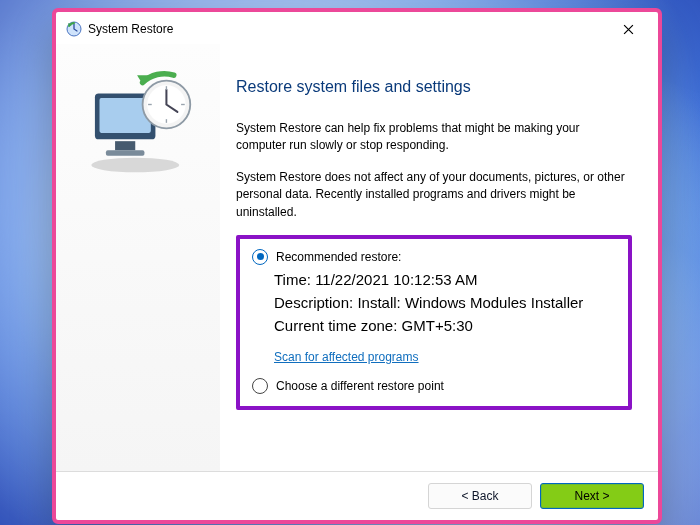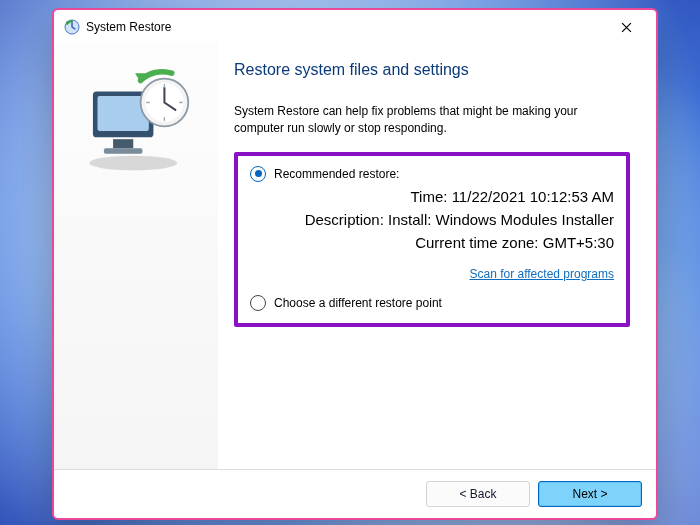--- a/index.html
+++ b/index.html
@@ -18,21 +18,21 @@
     background:radial-gradient(circle at 50% 50%, rgba(255,255,255,.85) 0%, rgba(180,210,250,.6) 40%, rgba(80,130,220,0) 70%);
     filter:blur(2px);
   }
   .desktop::after{
     width:820px;height:820px;right:-260px;bottom:-360px;
     background:radial-gradient(circle at 50% 50%, rgba(255,255,255,.55) 0%, rgba(120,160,240,.35) 45%, rgba(60,100,210,0) 72%);
   }
   
   .wnd{
     position:absolute;left:52px;top:8px;width:602px;height:508px;
-    background:#fff;border:2px solid #ec4899;border-radius:6px;
+    background:#fff;border:4px solid #ec4899;border-radius:6px;
     box-shadow:0 18px 40px rgba(0,0,0,.28);
     display:flex;flex-direction:column;
   }
   .titlebar{
     height:30px;display:flex;align-items:center;padding:2px 8px 0 10px;
   }
   .titlebar .ticon{width:16px;height:16px;margin-right:6px;display:block;}
   .titlebar .ttext{font-size:12px;color:#000;}
   .titlebar .spacer{flex:1;}
   .closebtn{
@@ -44,41 +44,41 @@
   }
   .sidebar{
     width:164px;flex:none;
     background:linear-gradient(#fdfdfd,#f5f5f5);
     display:flex;align-items:flex-start;justify-content:center;padding-top:22px;
   }
   .illus{width:124px;height:110px;}
   .content{
     flex:1;padding:18px 26px 8px 16px;overflow:hidden;
   }
-  .h1{font-size:16px;color:#0a3a7a;font-weight:400;margin:1px 0 24px 0;}
+  .h1{font-size:16px;color:#0a3a7a;font-weight:400;margin:16px 0 24px 0;}
   .para{font-size:12px;line-height:1.45;margin:0 0 14px 0;color:#000;}
   .optbox{
-    border:4px solid #8a12c6;border-radius:2px;padding:10px 12px 12px 12px;margin-top:2px;text-align:right;
+    border:4px solid #8a12c6;border-radius:2px;padding:10px 12px 12px 12px;margin-top:2px;
   }
   .radio-row{display:flex;align-items:center;gap:8px;margin-bottom:6px;}
   .radio{
     width:14px;height:14px;border:1.5px solid #444;border-radius:50%;flex:none;display:flex;align-items:center;justify-content:center;background:#fff;
   }
   .radio.sel{border-color:#0067c0;}
   .radio .dot{width:7px;height:7px;border-radius:50%;background:#0067c0;display:none;}
   .radio.sel .dot{display:block;}
   .rlabel{font-size:12px;}
   .optdesc{font-size:12px;line-height:1.4;margin:0 0 18px 22px;}
   .meta{font-size:15px;margin:0 0 6px 22px;}
   .scanlink{color:#106ebe;text-decoration:underline;font-size:12px;margin:10px 0 8px 22px;display:inline-block;}
   .footer{
     height:48px;border-top:1px solid #dcdcdc;display:flex;align-items:center;justify-content:flex-end;gap:8px;padding:0 14px;
   }
   .btn{
-    min-width:78px;height:24px;padding:0 12px;font-size:12px;border:1px solid #b0b0b0;border-radius:3px;background:#7dd3fc;display:flex;align-items:center;justify-content:center;
+    min-width:78px;height:24px;padding:0 12px;font-size:12px;border:1px solid #b0b0b0;border-radius:3px;background:#84cc16;display:flex;align-items:center;justify-content:center;
   }
   .btn.disabled{color:#0f172a;border-color:#d5d5d5;background:#fbfbfb;}
   .btn.primary{border-color:#0067c0;box-shadow:inset 0 0 0 1px rgba(0,103,192,.15);}
 </style>
 </head>
 <body>
 
 <div class="desktop"></div>
 
 <div class="wnd">
@@ -120,20 +120,21 @@
           </g>
         <path d="M70 18 A34 34 0 0 1 104 10" stroke="#4bae4f" stroke-width="6" fill="none" stroke-linecap="round"></path>
         <path d="M64 10 L70 20 L78 10 Z" fill="#4bae4f"></path>
       </svg>
     </div>
 
     <div class="content">
       <div class="h1">Restore system files and settings</div>
 
       <p class="para">System Restore can help fix problems that might be making your computer run slowly or stop responding.</p>
+      <p class="para">System Restore does not affect any of your documents, pictures, or other personal data. Recently installed programs and drivers might be uninstalled.</p>
 
       <div class="optbox">
 
         <div class="radio-row">
           <span class="radio sel">
               <span class="dot"></span>
             </span>
           <span class="rlabel">Recommended restore:</span>
         </div>
 

